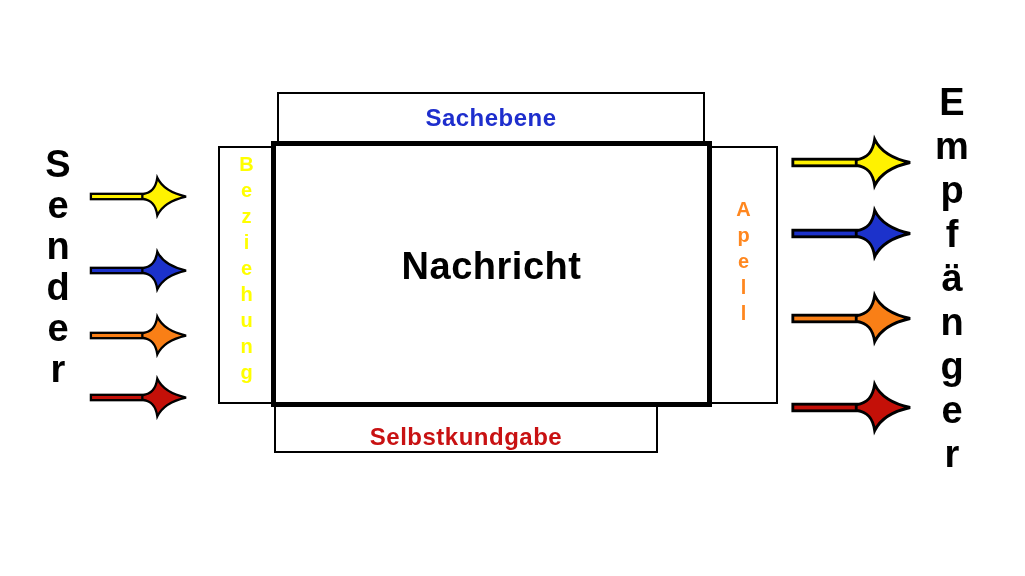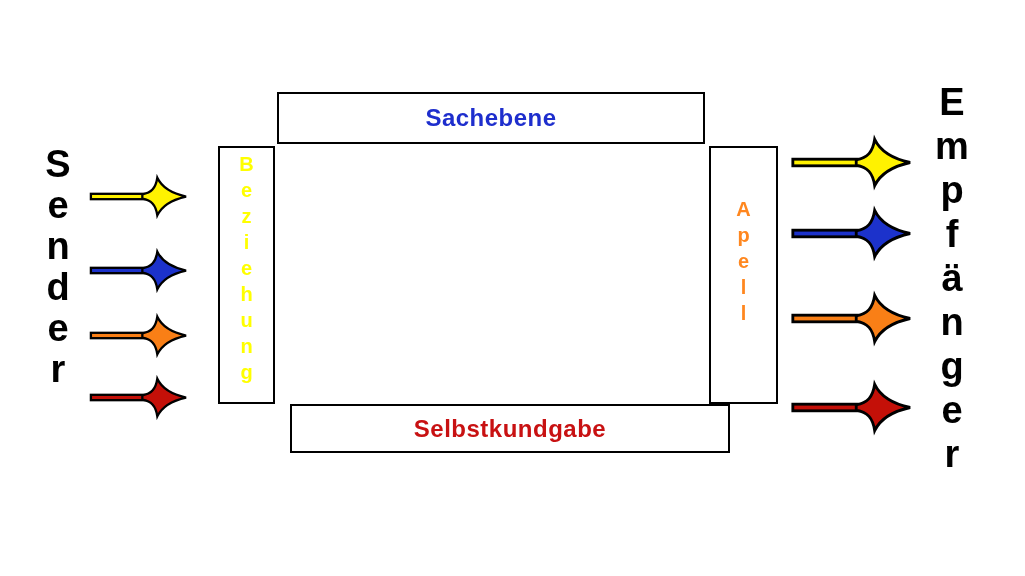--- a/index.html
+++ b/index.html
@@ -6,21 +6,21 @@
   .canvas{
     position:relative;width:1025px;height:576px;background:#ffffff;overflow:hidden;
     font-family:"Liberation Sans", sans-serif;
   }
 
   
   .box{position:absolute;background:#ffffff;border:2px solid #000;box-sizing:border-box;}
   .top-box{left:277px;top:92px;width:428px;height:52px;display:flex;align-items:center;justify-content:center;z-index:1;}
   .left-box{left:218px;top:146px;width:57px;height:258px;z-index:1;}
   .right-box{left:709px;top:146px;width:69px;height:258px;z-index:1;}
-  .bottom-box{left:290px;top:404px;width:440px;height:49px;display:flex;align-items:center;justify-content:center;z-index:1;}
+  .bottom-box{left:274px;top:404px;width:384px;height:49px;display:flex;align-items:flex-end;justify-content:center;z-index:1;}
   .main-box{left:271px;top:141px;width:441px;height:266px;border-width:5px;z-index:2;
             display:flex;align-items:center;justify-content:center;padding-bottom:16px;}
 
   
   .box-label{font-size:24px;font-weight:bold;letter-spacing:0.5px;}
   .blue-text{color:#1e2ecd;}
   .red-text{color:#c81112;}
   .nachricht-text{font-size:38px;font-weight:bold;color:#000;letter-spacing:0.5px;}
 
   
@@ -110,20 +110,23 @@
         <span>e</span>
         <span>l</span>
         <span>l</span>
       </div>
   </div>
 
   <div class="box bottom-box">
     <div class="box-label red-text">Selbstkundgabe</div>
   </div>
 
+  <div class="box main-box">
+    <div class="nachricht-text">Nachricht</div>
+  </div>
 
   <svg class="arrow pos-r1" viewBox="0 0 130 56" preserveAspectRatio="xMidYMid meet">
     <g stroke="#000" stroke-width="3" fill="#fff200">
       <rect x="3" y="24.5" width="80" height="7"></rect>
       <path d="M127 28 C106.5 23.5 95 15 89.5 3.5 C87.5 17 82 23 70 25.2 L70 30.8 C82 33 87.5 39 89.5 52.5 C95 41 106.5 32.5 127 28 Z"></path>
     </g>
   </svg>
   <svg class="arrow pos-r2" viewBox="0 0 130 56" preserveAspectRatio="xMidYMid meet">
     <g stroke="#000" stroke-width="3" fill="#1c32cb">
       <rect x="3" y="24.5" width="80" height="7"></rect>

